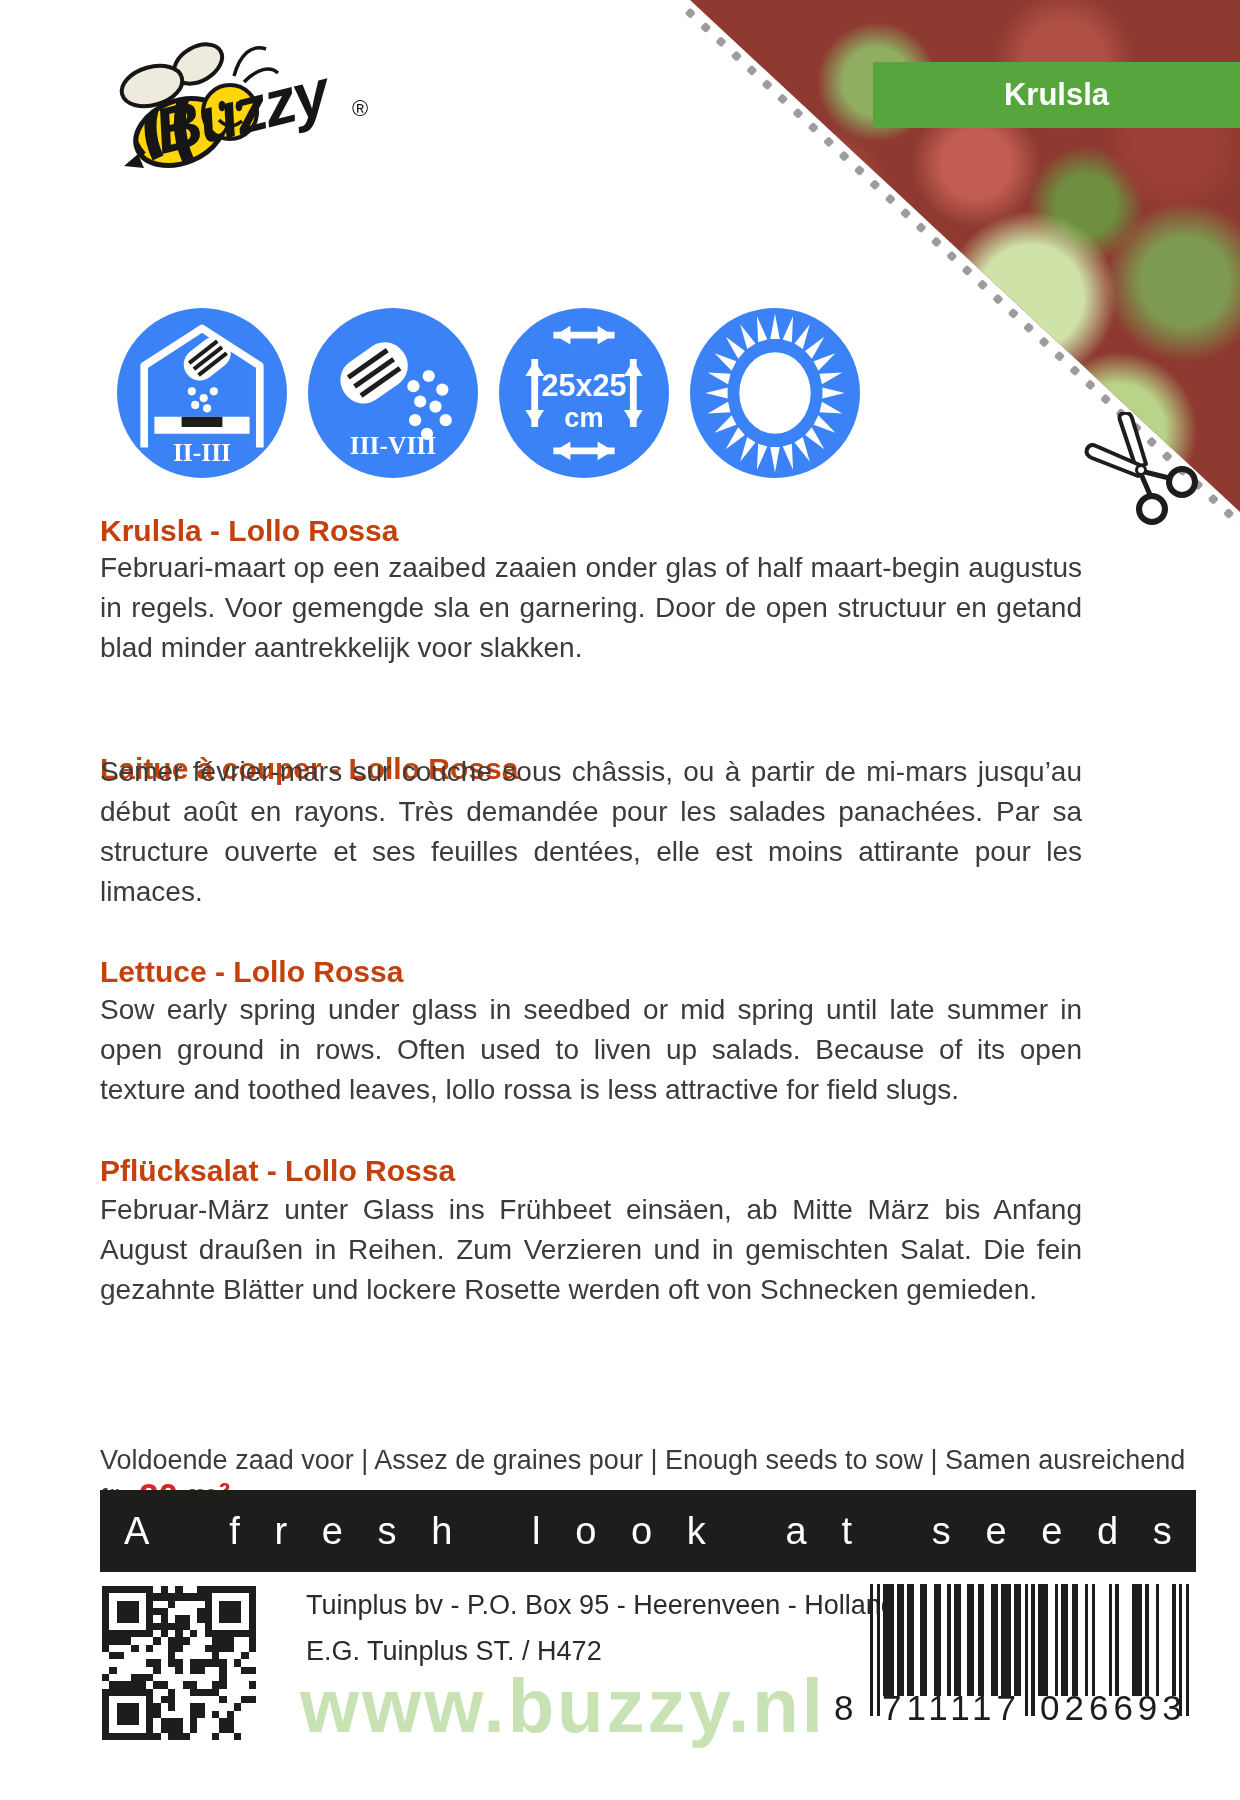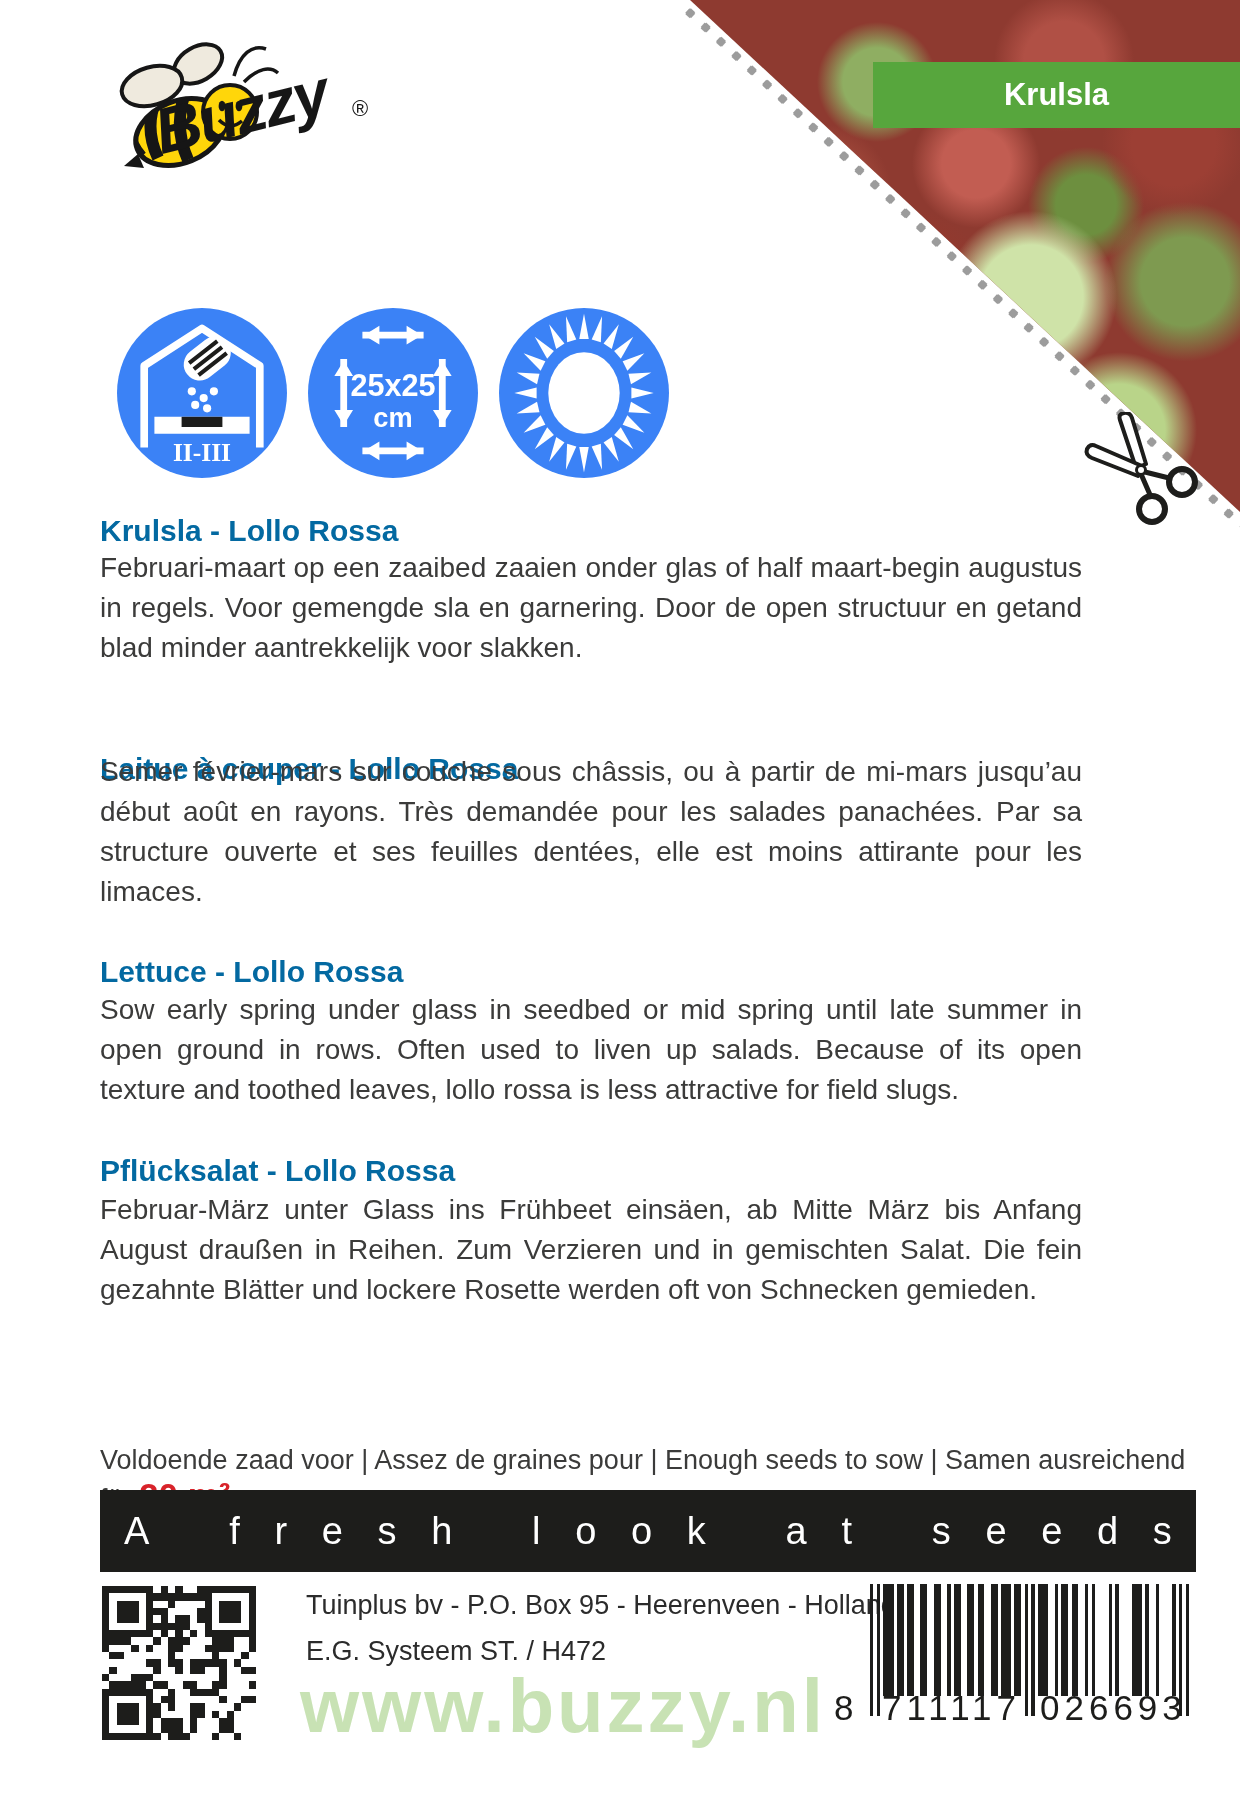--- a/index.html
+++ b/index.html
@@ -38,21 +38,21 @@
     color:#161616;transform:rotate(-14deg);transform-origin:left center;letter-spacing:-2px;}
   .buzzy-reg{position:absolute;left:352px;top:96px;font-size:22px;color:#161616;}
 
   
   .icons{position:absolute;left:117px;top:308px;display:flex;gap:21px;z-index:2;}
   .icon{width:170px;height:170px;border-radius:50%;background:#3b82f6;flex:0 0 auto;}
   .icon svg{width:100%;height:100%;display:block;}
   .roman{font-family:"Liberation Serif", serif;font-weight:bold;}
 
   
-  .sec-head{position:absolute;left:100px;width:982px;font-size:30px;font-weight:bold;color:#0369a1;}
+  .sec-head{position:absolute;left:100px;width:982px;font-size:30px;font-weight:bold;color:#c2410c;}
   .sec-body{position:absolute;left:100px;width:982px;font-size:28px;line-height:40px;
     color:#3b3b3a;text-align:justify;}
   #head1{top:514px;} #body1{top:548px;}
   #head2{top:716px;margin-top:36px;} #body2{top:752px;}
   #head3{top:955px;} #body3{top:990px;}
   #head4{top:1154px;} #body4{top:1190px;}
   .annual{position:absolute;left:100px;top:1390px;font-size:31px;font-weight:bold;color:#67b44c;}
   .seedline{position:absolute;left:100px;top:1445px;width:1100px;font-size:27px;color:#3b3b3a;}
   .seedline .amount{color:#d8232a;font-weight:bold;font-size:35px;}
 
@@ -132,20 +132,37 @@
           <path d="M43 26 h21 M43 30.5 h21 M43 35 h21" stroke="#1d1d1b" stroke-width="2.4"></path>
         </g>
         <circle cx="44" cy="49" r="2.4" fill="#fff"></circle>
           <circle cx="51" cy="53" r="2.4" fill="#fff"></circle>
         <circle cx="57" cy="49" r="2.4" fill="#fff"></circle>
           <circle cx="46" cy="57" r="2.4" fill="#fff"></circle>
         <circle cx="53" cy="59" r="2.4" fill="#fff"></circle>
         <path d="M22 64 h56 v10 h-56 z" fill="#fff"></path>
         <rect x="38" y="64" width="24" height="6" fill="#1d1d1b"></rect>
         <text x="50" y="90" text-anchor="middle" fill="#fff" font-size="15" class="roman">II-III</text>
+      </svg>
+    </div>
+    <div class="icon">
+      <svg viewBox="0 0 100 100">
+        <g transform="rotate(-35 40 38)">
+          <rect x="18" y="24" width="42" height="27" rx="13" fill="#fff"></rect>
+          <path d="M25 31 h28 M25 37.5 h28 M25 44 h28" stroke="#1d1d1b" stroke-width="3"></path>
+        </g>
+        <circle cx="62" cy="46" r="3.6" fill="#fff"></circle>
+          <circle cx="71" cy="40" r="3.6" fill="#fff"></circle>
+        <circle cx="79" cy="48" r="3.6" fill="#fff"></circle>
+          <circle cx="66" cy="55" r="3.6" fill="#fff"></circle>
+        <circle cx="75" cy="58" r="3.6" fill="#fff"></circle>
+          <circle cx="81" cy="66" r="3.6" fill="#fff"></circle>
+        <circle cx="63" cy="66" r="3.6" fill="#fff"></circle>
+          <circle cx="70" cy="74" r="3.6" fill="#fff"></circle>
+        <text x="50" y="86" text-anchor="middle" fill="#fff" font-size="15" class="roman">III-VIII</text>
       </svg>
     </div>
     <div class="icon">
       <svg viewBox="0 0 100 100">
         <path d="M32 16 H68" stroke="#fff" stroke-width="4"></path>
         <path d="M33 16 l9 -5.5 v11 Z M67 16 l-9 -5.5 v11 Z" fill="#fff"></path>
         <path d="M32 84 H68" stroke="#fff" stroke-width="4"></path>
         <path d="M33 84 l9 -5.5 v11 Z M67 84 l-9 -5.5 v11 Z" fill="#fff"></path>
         <path d="M21 30 V70" stroke="#fff" stroke-width="4"></path>
         <path d="M21 31 l-5.5 9 h11 Z M21 69 l-5.5 -9 h11 Z" fill="#fff"></path>
@@ -666,21 +683,21 @@
       <div></div>
       <div></div>
       <div class="d"></div>
       <div></div>
       <div></div>
       <div class="d"></div>
       <div></div>
       <div></div>
     </div>
   <div class="addr1">Tuinplus bv - P.O. Box 95 - Heerenveen - Holland</div>
-  <div class="addr2">E.G. Systeem ST. / H472</div>
+  <div class="addr2">E.G. Tuinplus ST. / H472</div>
   <div class="site">www.buzzy.nl</div>
 
   <div class="barcode">
     <div class="bc-bars">
         <div class="b g"></div>
         <div class=" g"></div>
         <div class="b g"></div>
         <div></div>
         <div class="b"></div>
         <div class="b"></div>

